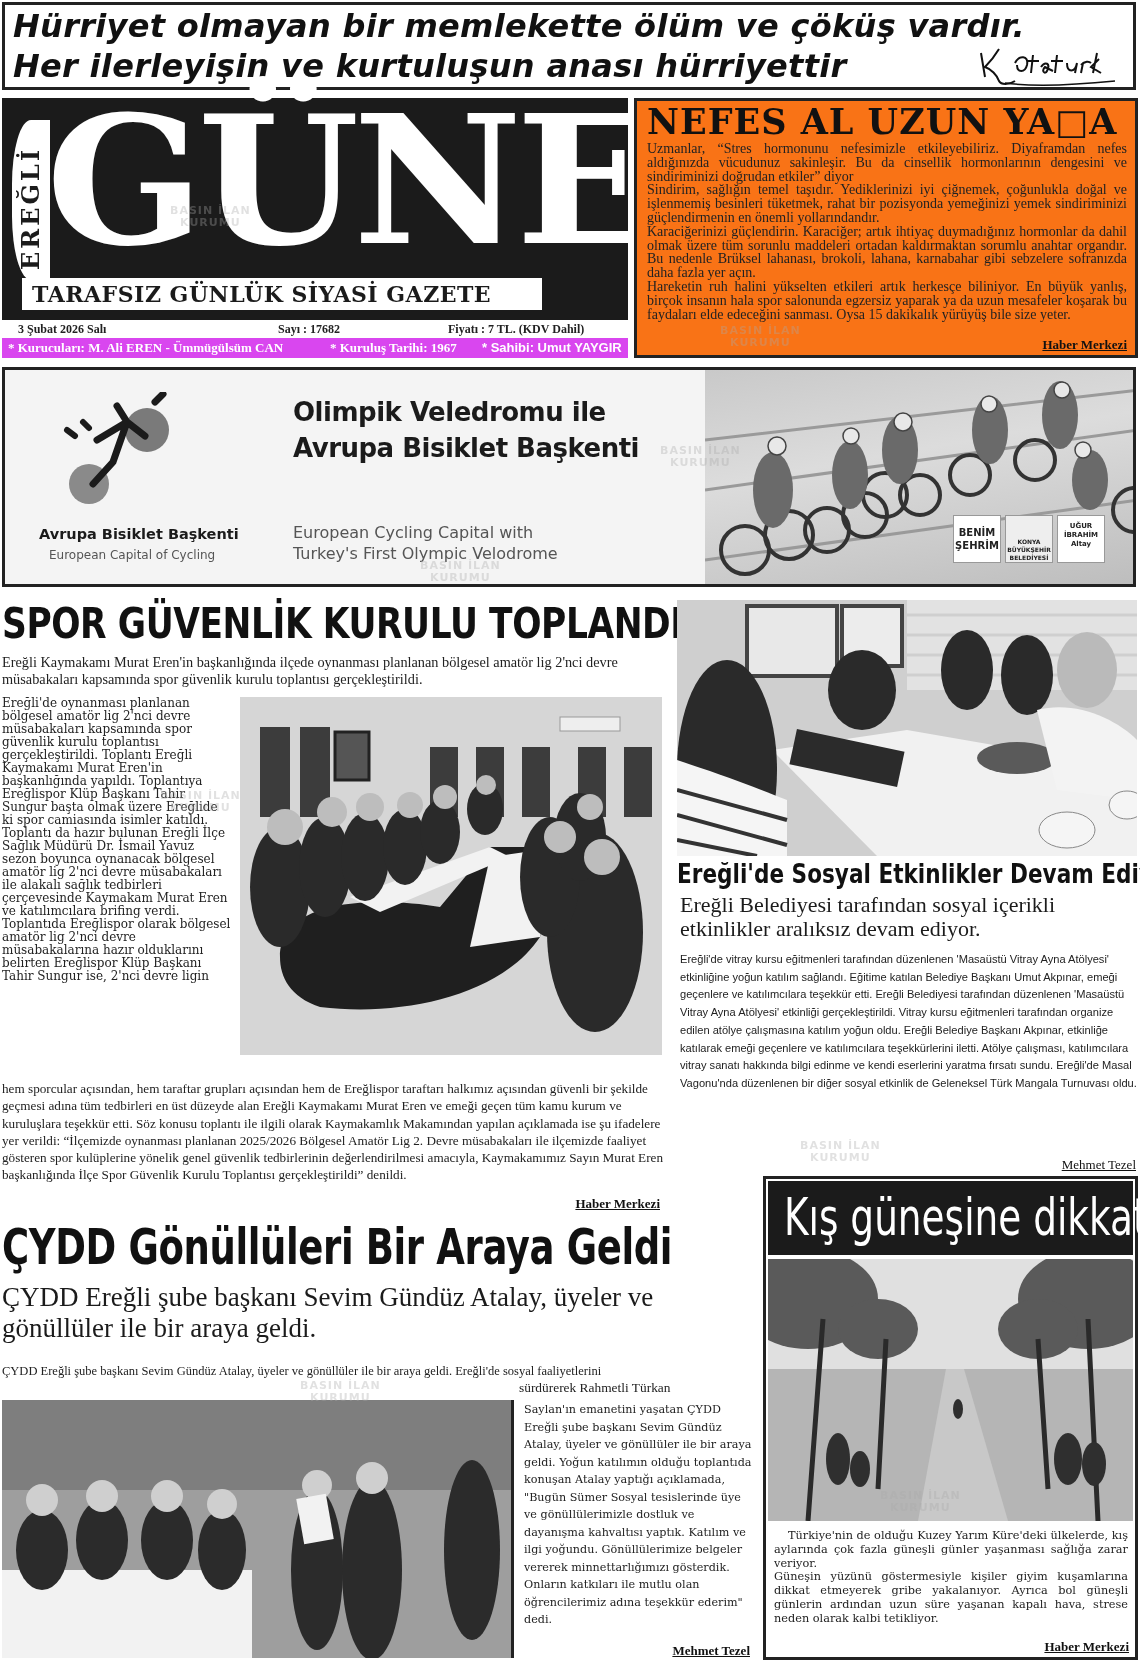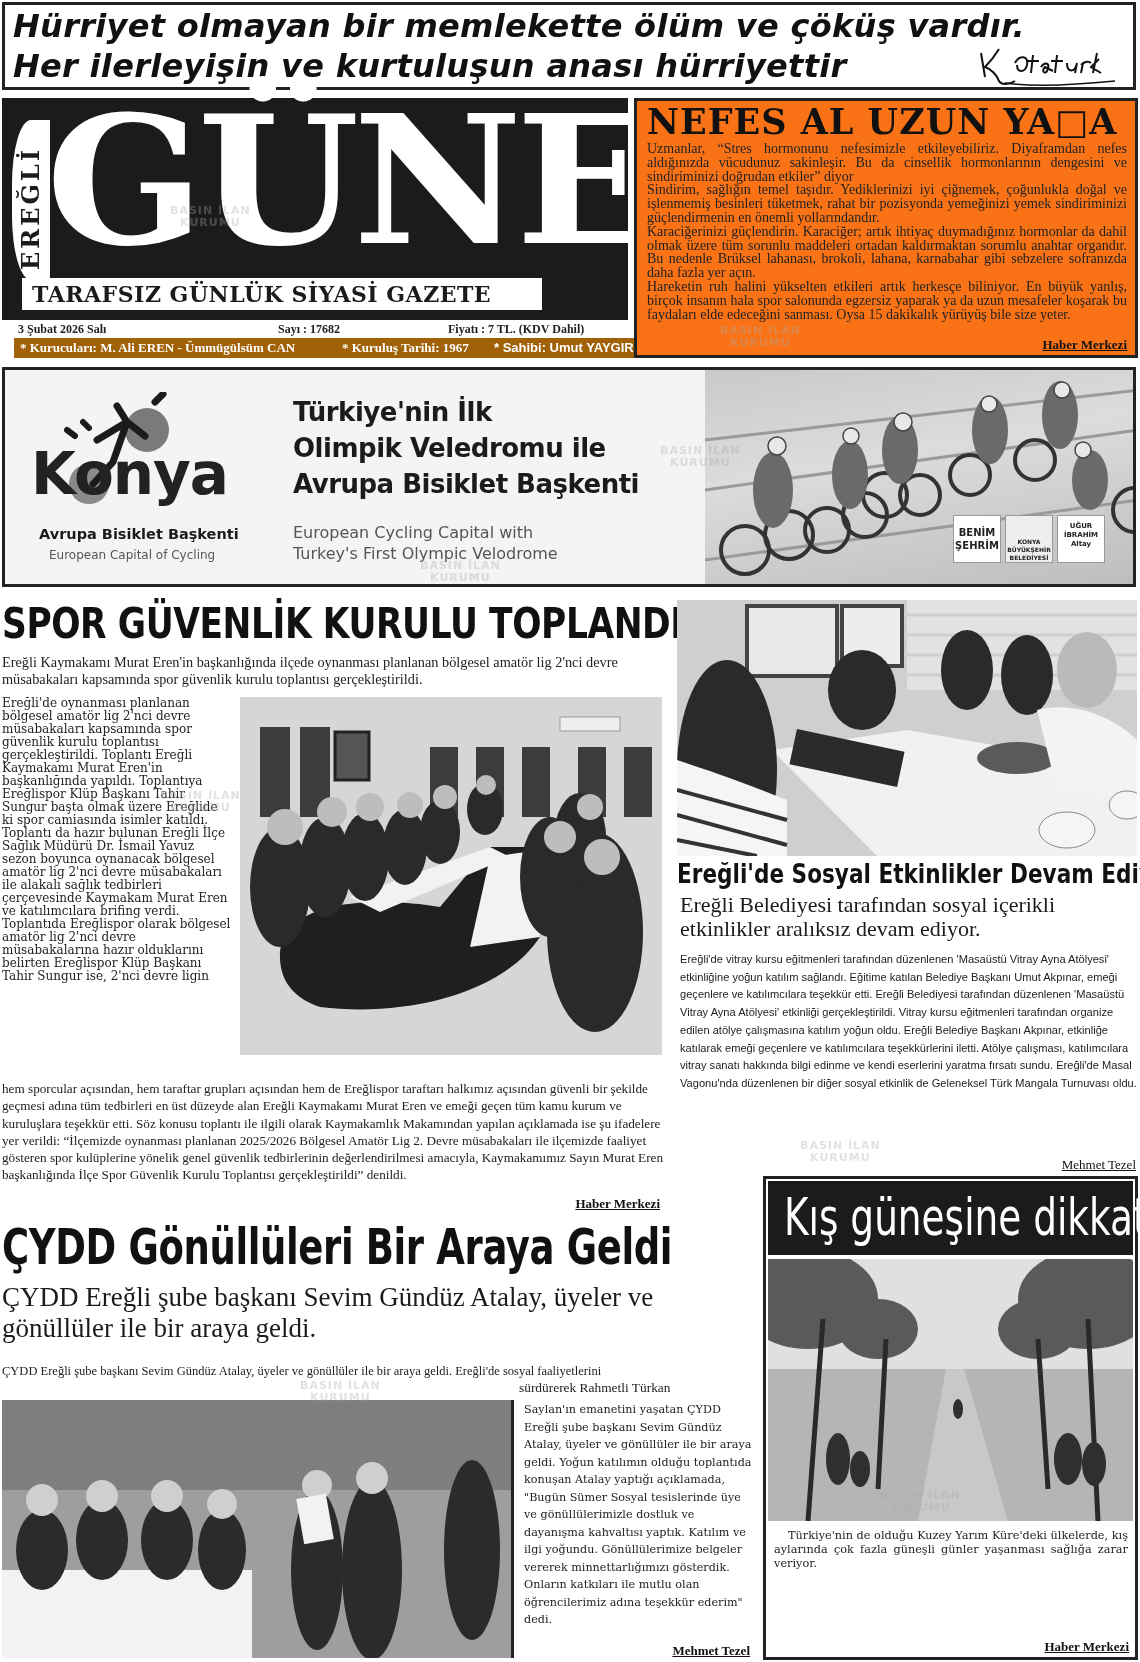--- a/index.html
+++ b/index.html
@@ -17,21 +17,21 @@
 
   
   .masthead { left: 2px; top: 98px; width: 626px; height: 222px; background: #1b1b1b; }
   .masthead-city-wrap { position: absolute; left: 10px; top: 22px; width: 38px; height: 160px; background: #fff; border-radius: 50% 0 0 50% / 40% 0 0 40%; }
   .masthead-city-text { position: absolute; left: 4px; top: 150px; transform: rotate(-90deg); transform-origin: left top; font-weight: bold; font-size: 24px; color: #1b1b1b; letter-spacing: 3px; white-space: nowrap; }
   .masthead-name { position: absolute; left: 44px; top: -6px; font-family: "DejaVu Serif", serif; font-weight: 900; font-size: 178px; line-height: 1; color: #fff; letter-spacing: -6px; transform: scaleX(1.04); transform-origin: left top; white-space: nowrap; }
   .masthead-tagline { position: absolute; left: 20px; top: 180px; width: 520px; height: 32px; background: #fff; color: #1b1b1b; font-family: "DejaVu Serif", serif; font-weight: bold; font-size: 22px; line-height: 32px; padding-left: 10px; letter-spacing: 0.5px; white-space: nowrap; }
 
   .issue-row { left: 2px; top: 320px; width: 626px; height: 18px; font-family: "Liberation Serif", serif; font-weight: bold; font-size: 12px; color: #222; }
   .issue-row span { position: absolute; top: 2px; }
-  .founders-bar { left: 2px; top: 338px; width: 626px; height: 20px; background: #a16207; color: #fff; font-family: "Liberation Serif", serif; font-weight: bold; font-size: 13px; line-height: 20px; white-space: nowrap; margin-left: 12px; }
+  .founders-bar { left: 2px; top: 338px; width: 626px; height: 20px; background: #d946ef; color: #fff; font-family: "Liberation Serif", serif; font-weight: bold; font-size: 13px; line-height: 20px; white-space: nowrap; }
   .founders-bar span { position: absolute; }
 
   
   .nefes-box { left: 634px; top: 98px; width: 504px; height: 260px; border: 3px solid #222; background: #f97316; padding: 2px 8px 0 10px; }
   .nefes-title { font-family: "DejaVu Serif", serif; font-weight: 900; font-size: 35px; line-height: 38px; letter-spacing: 1px; color: #111; white-space: nowrap; }
   .nefes-body { font-family: "Liberation Serif", serif; font-size: 14px; line-height: 13.8px; text-align: justify; color: #222; margin-top: 1px; }
   .nefes-body p { margin: 0; }
   .byline { font-family: "Liberation Serif", serif; font-weight: bold; font-size: 13px; text-decoration: underline; text-align: right; color: #111; }
   .nefes-byline { position: absolute; right: 8px; bottom: 2px; }
 
@@ -127,26 +127,24 @@
   <div class="byline nefes-byline">Haber Merkezi</div>
 </div>
 
 <div class="abs ad">
   <svg class="ad-logo" viewBox="0 0 210 120">
     <circle cx="120" cy="38" r="22" fill="#7a7a7a"></circle>
     <circle cx="62" cy="92" r="20" fill="#8a8a8a"></circle>
     <path d="M70 48 L100 30 L118 44 M90 14 L100 30 M128 10 L136 2 M100 30 L86 70 L66 92" stroke="#1b1b1b" stroke-width="7" fill="none" stroke-linecap="round"></path>
     <path d="M56 30 L62 36 M40 38 L48 44" stroke="#1b1b1b" stroke-width="6" stroke-linecap="round"></path>
   </svg>
-  <div class="ad-logo-word">Konya</div>
   <div class="ad-logo-caption">Avrupa Bisiklet Başkenti</div>
   <div class="ad-logo-sub">European Capital of Cycling</div>
 
   <div class="ad-headline">
-    <div>Türkiye'nin İlk</div>
     <div>Olimpik Veledromu ile</div>
     <div>Avrupa Bisiklet Başkenti</div>
   </div>
   <div class="ad-sub">
     <div>European Cycling Capital with</div>
     <div>Turkey's First Olympic Velodrome</div>
   </div>
 
   <div class="ad-photo">
     <svg width="434" height="216" viewBox="0 0 434 216">
@@ -319,20 +317,21 @@
         <ellipse cx="70" cy="200" rx="12" ry="26"></ellipse>
           <ellipse cx="92" cy="210" rx="10" ry="18"></ellipse>
         <ellipse cx="300" cy="200" rx="14" ry="26"></ellipse>
           <ellipse cx="326" cy="205" rx="12" ry="22"></ellipse>
         <ellipse cx="190" cy="150" rx="5" ry="10"></ellipse>
       </g>
     </svg>
   </div>
   <div class="kis-body">
     <p>Türkiye'nin de olduğu Kuzey Yarım Küre'deki ülkelerde, kış aylarında çok fazla güneşli günler yaşanması sağlığa zarar veriyor.</p>
+    <p>Güneşin yüzünü göstermesiyle kişiler giyim kuşamlarına dikkat etmeyerek gribe yakalanıyor. Ayrıca bol güneşli günlerin ardından uzun süre yaşanan kapalı hava, strese neden olarak kalbi tetikliyor.</p>
   </div>
   <div class="byline kis-byline">Haber Merkezi</div>
 </div>
 
 <div class="wm" style="left:170px; top:205px">
     <div>BASIN İLAN</div>
     <div>KURUMU</div>
   </div>
 <div class="wm" style="left:720px; top:325px">
     <div>BASIN İLAN</div>

